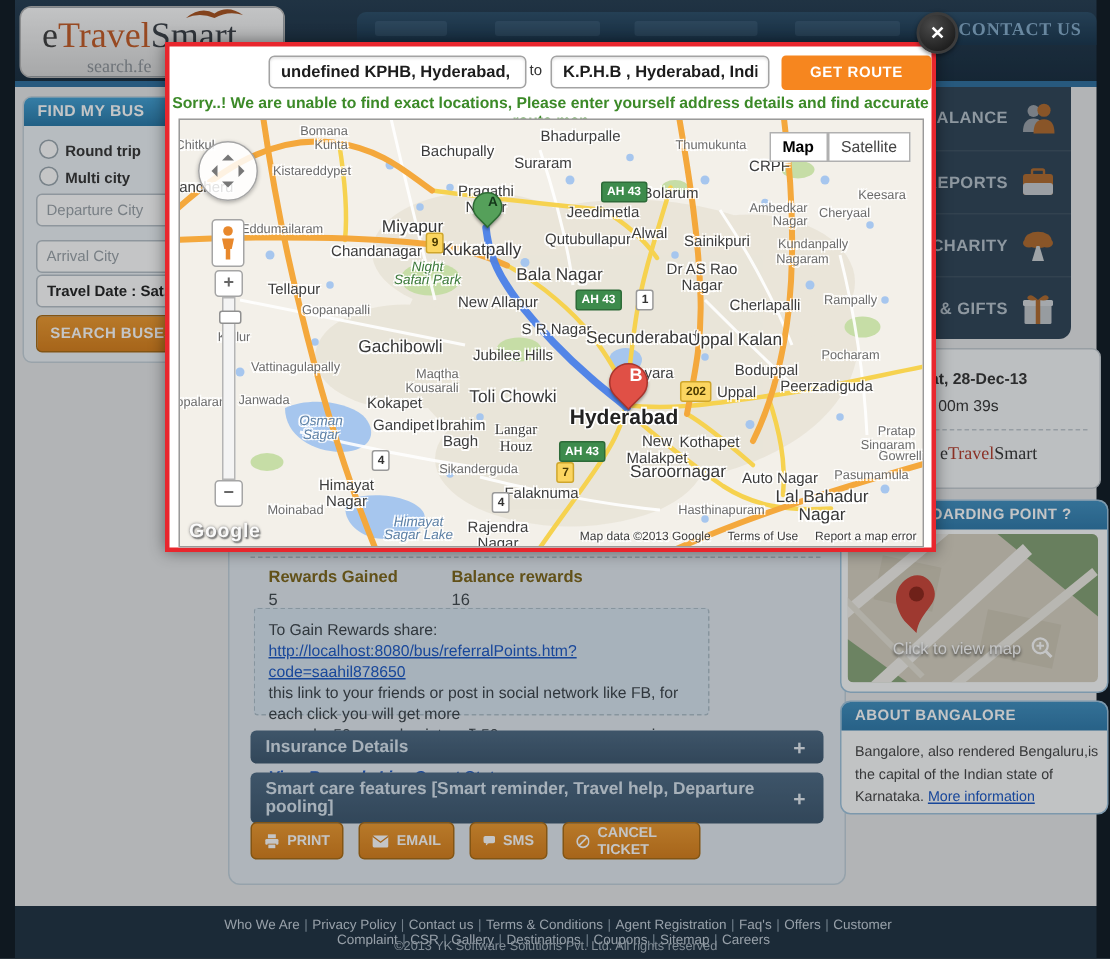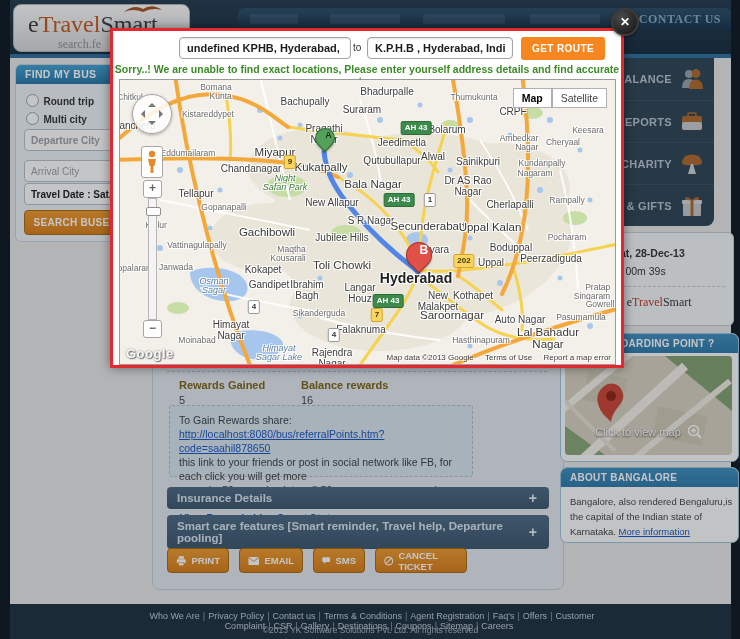--- a/index.html
+++ b/index.html
@@ -87,21 +87,21 @@
   .about-link{color:#1a57c4;text-decoration:underline;cursor:pointer;}
 
   
   .dim{position:absolute;left:0;top:0;width:740px;height:639px;background:rgba(20,24,28,0.25);z-index:40;}
   .modal{position:absolute;left:110px;top:28px;width:514px;height:340px;background:#fff;
          border:3px solid #e8262d;box-sizing:border-box;z-index:60;box-shadow:0 0 10px rgba(0,0,0,.45);}
   .modal input{position:absolute;top:6px;height:22px;border:1px solid #a3a3a3;border-radius:4px;
                font-size:11px;font-weight:bold;color:#1c1c1c;padding:0 7px;box-sizing:border-box;
                font-family:"Liberation Sans",sans-serif;box-shadow:inset 0 1px 2px rgba(0,0,0,.12);}
   .to-lbl{position:absolute;left:240px;top:11px;font-size:10px;color:#333;}
-  .get-route{position:absolute;left:408px;top:6px;width:84px;height:23px;background:#f6861f;border:none;
+  .get-route{position:absolute;left:408px;top:6px;width:100px;height:23px;background:#f6861f;border:none;
              border-radius:3px;color:#fff;font-size:10px;font-weight:bold;letter-spacing:.4px;cursor:pointer;}
   .warning{position:absolute;left:0;top:32px;width:100%;text-align:center;font-size:10.5px;font-weight:bold;color:#3c8a28;}
 
   
   .gmap{position:absolute;left:6px;top:48px;width:495px;height:284px;border:1px solid #9a9a9a;
         overflow:hidden;background:#f3f0e9;cursor:grab;}
   .gmap svg.base{position:absolute;left:0;top:0;}
   .ml{position:absolute;transform:translate(-50%,-50%);font-size:10px;color:#4a4a4a;white-space:pre;
       text-align:center;line-height:1.05;z-index:2;
       text-shadow:1px 1px 0 #fff,-1px -1px 0 #fff,1px -1px 0 #fff,-1px 1px 0 #fff,0 0 2px #fff;}
@@ -186,21 +186,21 @@
       <span class="fmb-opt">Round trip</span>
     </div>
     <div style="position:absolute;left:96px;top:26px;white-space:nowrap;">
       <span class="radio sel"></span>
       <span class="fmb-opt">One way</span>
     </div>
     <div style="position:absolute;left:10px;top:44px;">
       <span class="radio"></span>
       <span class="fmb-opt">Multi city</span>
     </div>
-    <input style="top: 64px; font-weight: bold;" placeholder="Departure City">
+    <input style="top: 64px;" placeholder="Departure City">
     <input style="top: 95px;" placeholder="Arrival City">
     <input style="top: 118px; font-weight: bold;" value="Travel Date : Sat, 28-Dec-13">
     <div class="search-btn">SEARCH BUSES</div>
   </div>
 
   <div class="main-panel">
     <div class="dash-sep" style="top:308px;"></div>
     <span class="rw-label" style="left:26px;top:316px;">Rewards Gained</span>
     <span class="rw-val" style="left:26px;top:331px;">5</span>
     <span class="rw-label" style="left:148px;top:316px;">Balance rewards</span>
@@ -491,21 +491,21 @@
           <span class="ml b1" style="left: 222px; top: 185px;">Toli Chowki</span>
           <span class="ml big" style="left: 296px; top: 198px;">Hyderabad</span>
           <span class="ml sm" style="left: 56px; top: 187px;">Janwada</span>
           <span class="ml sm" style="left: 12px; top: 188px;">Gopalaram</span>
           <span class="ml city" style="left: 143px; top: 190px;">Kokapet</span>
           <span class="ml water" style="left: 94px; top: 206px;">Osman
 Sagar</span>
           <span class="ml city" style="left: 137px; top: 205px; margin-left: 12px;">Gandipet</span>
           <span class="ml city" style="left: 187px; top: 210px;">Ibrahim
 Bagh</span>
-          <span class="ml city" style="left: 240px; top: 213px;">Langar
+          <span class="ml city" style="left: 224px; top: 213px; font-family: Liberation Serif, serif;">Langar
 Houz</span>
           <span class="ml city" style="left: 353px; top: 216px;">Kothapet</span>
           <span class="ml city" style="left: 318px; top: 221px;">New
 Malakpet</span>
           <span class="ml sm" style="left: 472px; top: 212px;">Pratap
 Singaram</span>
           <span class="ml sm" style="left: 481px; top: 224px;">Gowrelli</span>
           <span class="ml sm" style="left: 199px; top: 233px;">Sikanderguda</span>
           <span class="ml b1" style="left: 332px; top: 235px;">Saroornagar</span>
           <span class="ml city" style="left: 400px; top: 240px;">Auto Nagar</span>

